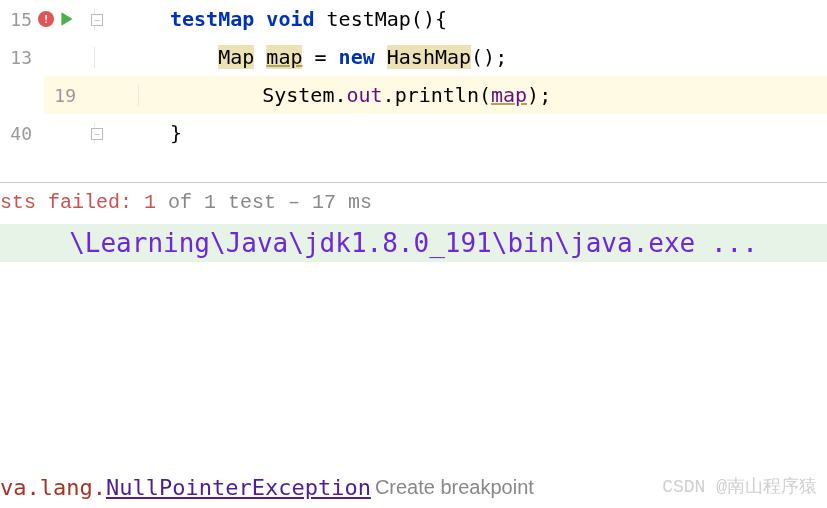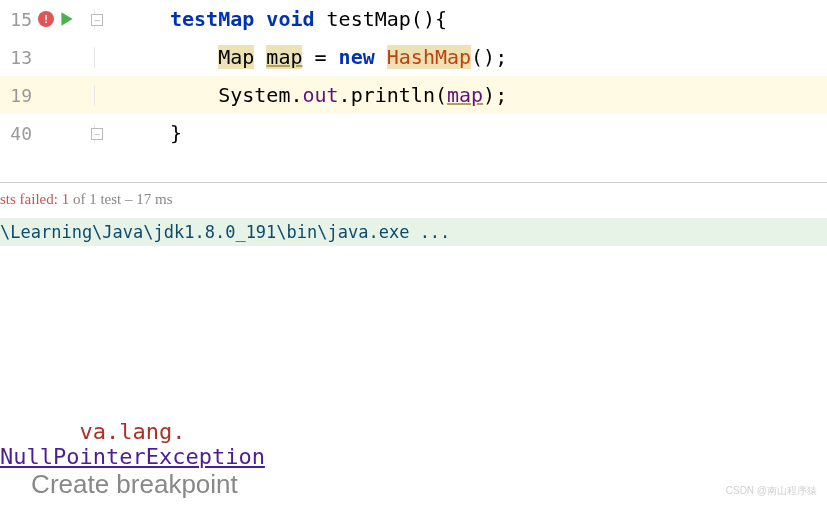--- a/index.html
+++ b/index.html
@@ -52,76 +52,76 @@
       position: absolute;
       right: -8px;
       color: #bbb;
       font-size: 13px;
     }
     .code-content {
       padding-left: 75px;
       white-space: pre;
       font-family: "Consolas", "Monaco", monospace;
     }
-    .line-19 { background: #fffae3; }
+    .line-19 { background: #fffae3; margin-left: 44px; }
     .line-19 .gutter { background: #fffae3; }
     .kw { color: #0033B3; font-weight: bold; }
     .method-name { color: #000; }
     .hl { background: #ede2b6; }
     .hl-u { background: #ede2b6; text-decoration: underline; text-decoration-color: #b0a060; }
     .var-u { color: #660E7A; text-decoration: underline; text-decoration-color: #b0a060; }
-    .gray-cls { color: #c2410c; }
+    .gray-cls { color: #000000; }
     .field-italic { color: #660E7A; }
     .plain { color: #000; }
     .paren { color: #000; }
     .op { color: #000; }
     .divider {
       height: 1px;
       background: #ccc;
       margin-top: 30px;
     }
     .status-bar {
       padding: 8px 0 8px 0;
-      font-size: 15px;
-      font-family: Liberation Serif, serif;
+      font-size: 20px;
+      font-family: Liberation Mono, monospace;
       color: #888;
     }
     .status-fail { color: #c75450; }
     .console-line {
       background: #e6f3e6;
       font-family: "Consolas", "Monaco", monospace;
-      font-size: 17px;
-      color: #0c4a6e;
+      font-size: 26px;
+      color: #6d28d9;
       padding: 4px 0 4px 0;
       margin-top: 2px;
+      text-align: center;
     }
     .exception-line {
       position: absolute;
       bottom: 8px;
       left: 0;
       font-family: "Consolas", "Monaco", monospace;
       font-size: 22px;
       display: flex;
       align-items: center;
-      flex-direction: column;
     }
     .exc-prefix { color: #a93226; }
     .exc-name { color: #4c1d95; text-decoration: underline; }
     .create-bp {
       font-family: Arial, sans-serif;
       color: #888;
-      font-size: 26px;
+      font-size: 20px;
       margin-left: 4px;
     }
     .watermark {
       position: absolute;
       bottom: 10px;
       right: 10px;
-      font-family: Liberation Sans, sans-serif;
-      font-size: 10px;
+      font-family: Liberation Mono, monospace;
+      font-size: 18px;
       color: #bbb;
       opacity: 0.7;
     }
     .run-icon svg { width: 18px; height: 18px; }
     .error-dot {
       width: 16px; height: 16px;
       background: #e05555;
       border-radius: 50%;
       display: inline-flex;
       align-items: center;

